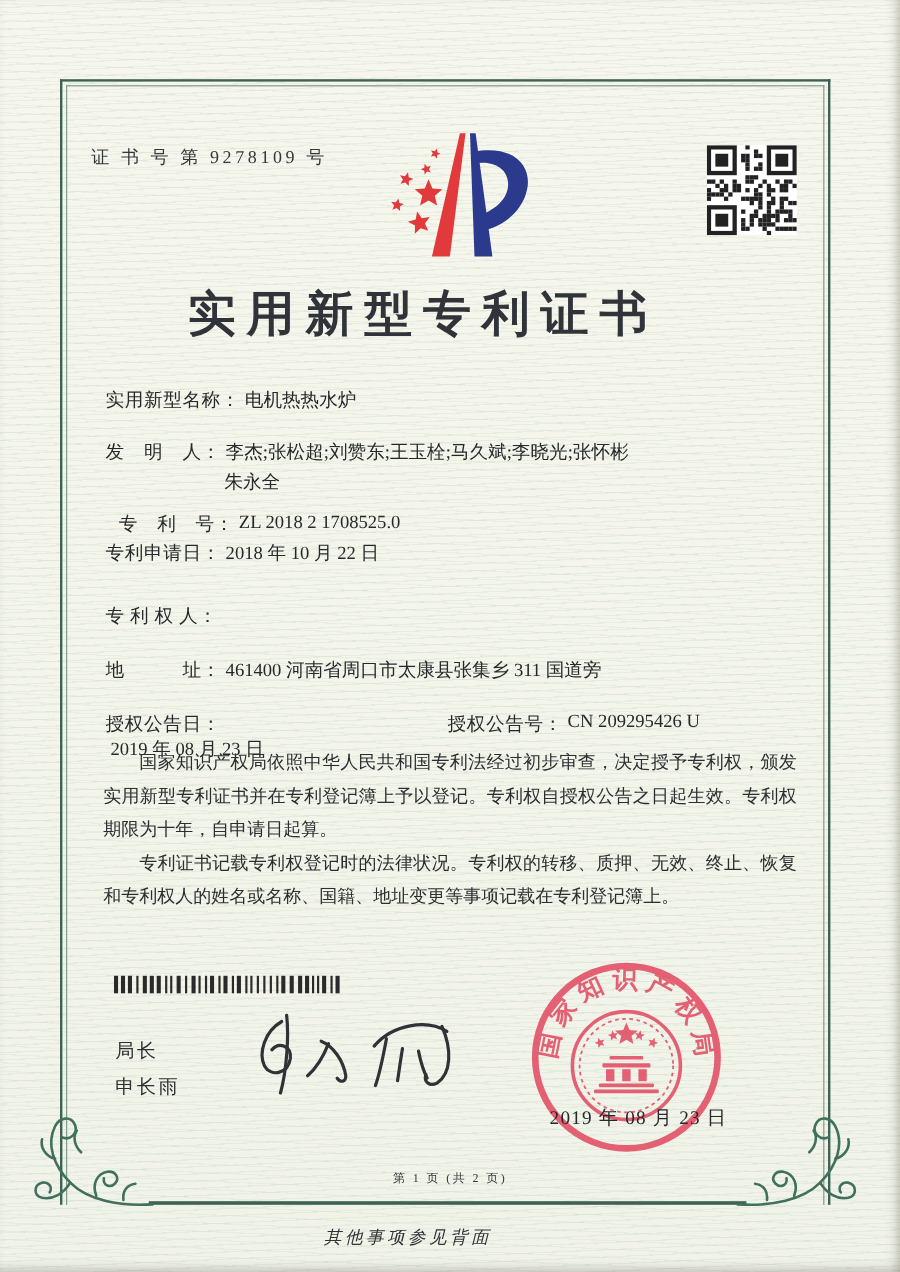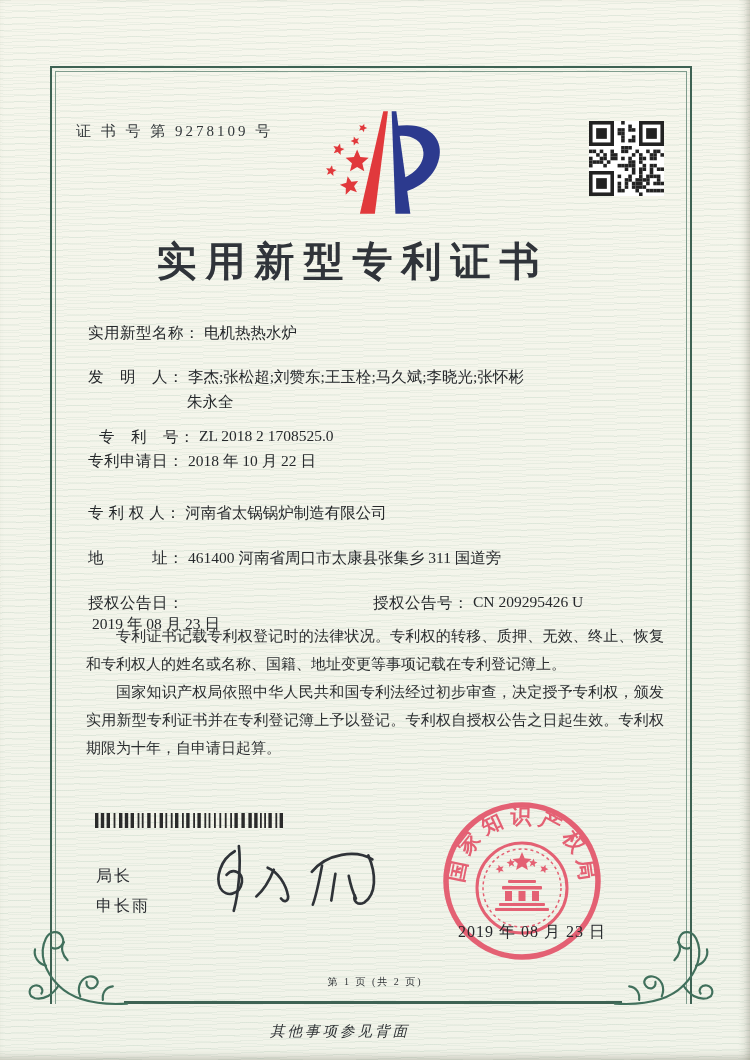--- a/index.html
+++ b/index.html
@@ -245,38 +245,37 @@
   <div class="row" style="left:88px;top:427px;margin-left:11px;">
     <span class="lbl">专　利　号：</span>
     <span class="val">ZL 2018 2 1708525.0</span>
   </div>
   <div class="row" style="left:88px;top:451px;">
     <span class="lbl">专利申请日：</span>
     <span class="val">2018 年 10 月 22 日</span>
   </div>
   <div class="row" style="left:88px;top:503px;">
     <span class="lbl">专 利 权 人：</span>
-    <span class="val">河南省太锅锅炉制造有限公司</span>
   </div>
   <div class="row" style="left:88px;top:548px;">
     <span class="lbl">地　　　址：</span>
     <span class="val">461400 河南省周口市太康县张集乡 311 国道旁</span>
   </div>
   <div class="row" style="left:88px;top:593px;flex-direction:column;">
     <span class="lbl">授权公告日：</span>
     <span class="val">2019 年 08 月 23 日</span>
   </div>
   <div class="row" style="left:373px;top:593px;">
     <span class="lbl">授权公告号：</span>
     <span class="val">CN 209295426 U</span>
   </div>
 
   <div class="paras">
+    <p>国家知识产权局依照中华人民共和国专利法经过初步审查，决定授予专利权，颁发实用新型专利证书并在专利登记簿上予以登记。专利权自授权公告之日起生效。专利权期限为十年，自申请日起算。</p>
     <p>专利证书记载专利权登记时的法律状况。专利权的转移、质押、无效、终止、恢复和专利权人的姓名或名称、国籍、地址变更等事项记载在专利登记簿上。</p>
-    <p>国家知识产权局依照中华人民共和国专利法经过初步审查，决定授予专利权，颁发实用新型专利证书并在专利登记簿上予以登记。专利权自授权公告之日起生效。专利权期限为十年，自申请日起算。</p>
   </div>
 
   <svg class="barcode" id="barcode" viewBox="0 0 190 15" preserveAspectRatio="none">
       <rect x="0" y="0" width="3.4" height="15" fill="#2a2a2a"></rect>
       <rect x="5.8" y="0" width="3.4" height="15" fill="#2a2a2a"></rect>
       <rect x="11.6" y="0" width="3.4" height="15" fill="#2a2a2a"></rect>
       <rect x="18.6" y="0" width="1.8" height="15" fill="#2a2a2a"></rect>
       <rect x="24.000000000000004" y="0" width="3.4" height="15" fill="#2a2a2a"></rect>
       <rect x="29.8" y="0" width="3.4" height="15" fill="#2a2a2a"></rect>
       <rect x="35.6" y="0" width="3.4" height="15" fill="#2a2a2a"></rect>

